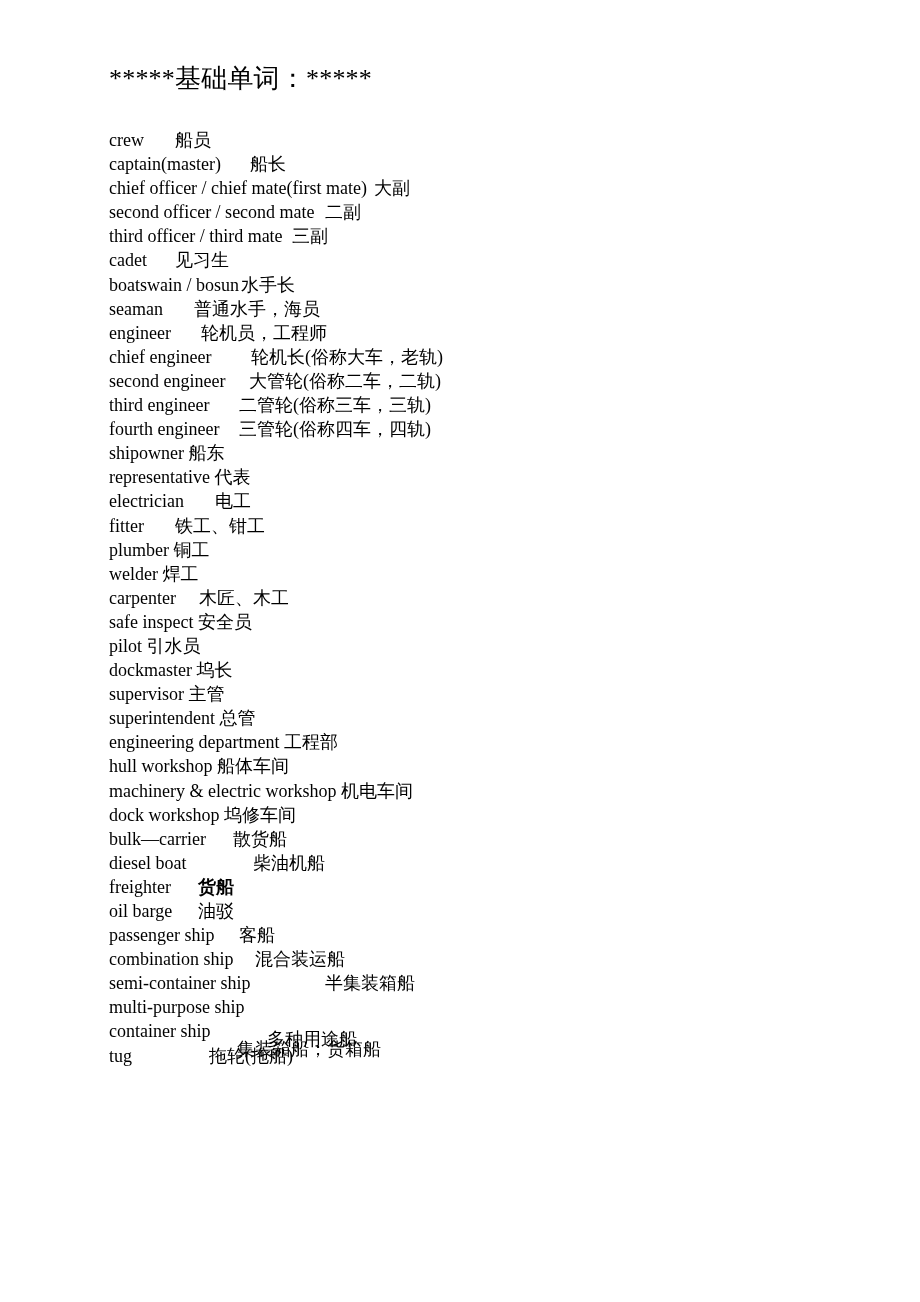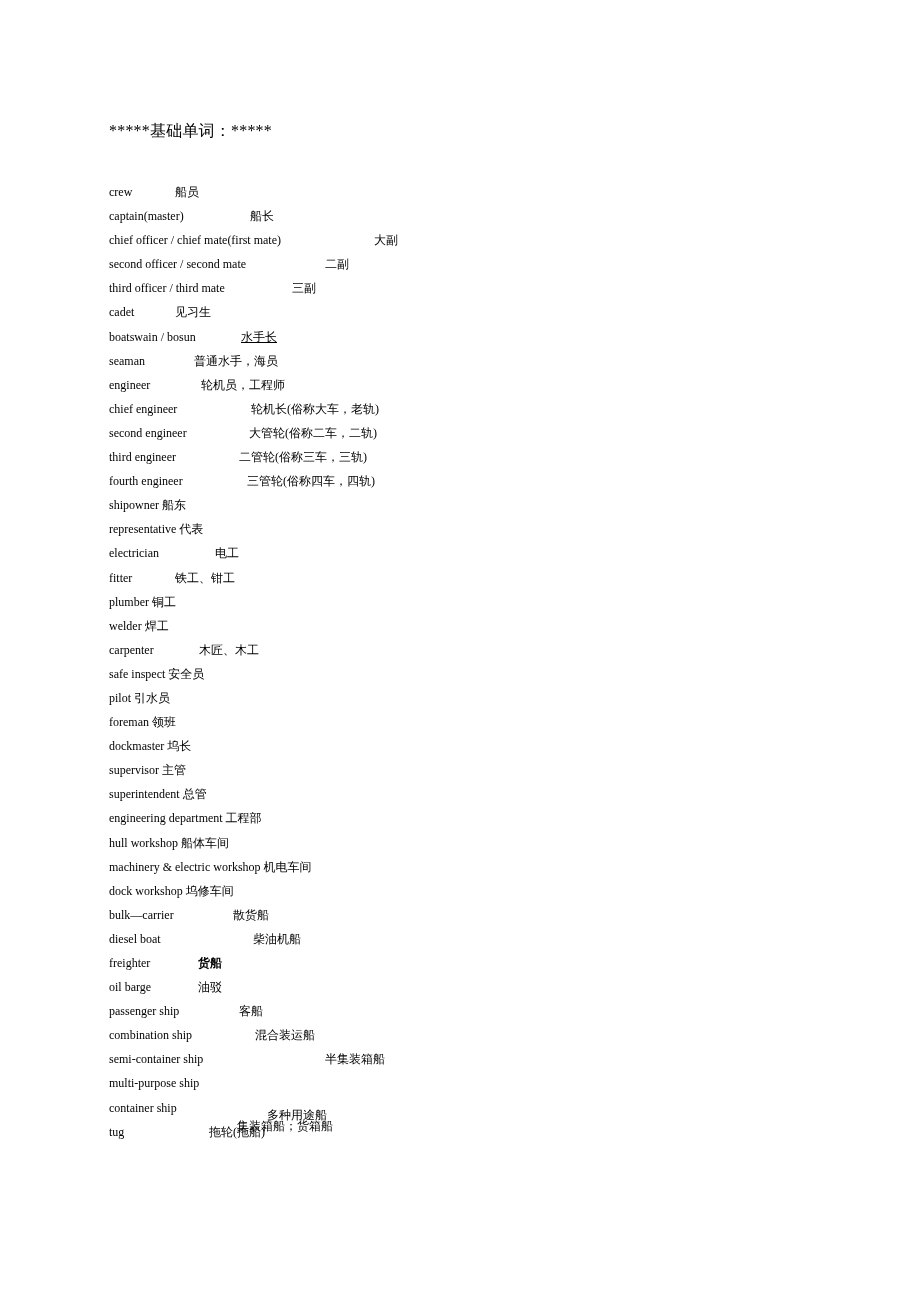--- a/index.html
+++ b/index.html
@@ -24,38 +24,38 @@
   }
 
   .doc-body {
     position: absolute;
     left: 109px;
     top: 0;
     width: 760px;
   }
 
   .doc-title {
-    font-size: 16px;
+    font-size: 26px;
     line-height: 26px;
     margin: 0;
-    padding-top: 118px;
+    padding-top: 66px;
     font-weight: normal;
     letter-spacing: 0.2px;
     white-space: pre;
   }
 
   .vocab-list {
     list-style: none;
     margin: 0;
     padding: 0;
     padding-top: 36px;
   }
 
   .vocab-row {
-    font-size: 12px;
+    font-size: 18px;
     line-height: 24.1px;
     height: 24.1px;
     white-space: pre;
     display: block;
   }
 
   .term {
     display: inline-block;
     vertical-align: baseline;
   }
@@ -82,37 +82,36 @@
 
     <h1 class="doc-title">*****基础单词：*****</h1>
 
     <ul class="vocab-list">
         <li class="vocab-row"><span class="term">crew</span><span class="gloss" style="left: 66px;">船员</span></li>
         <li class="vocab-row"><span class="term">captain(master)</span><span class="gloss" style="left: 141px;">船长</span></li>
         <li class="vocab-row"><span class="term">chief officer / chief mate(first mate)</span><span class="gloss" style="left: 265px;">大副</span></li>
         <li class="vocab-row"><span class="term">second officer / second mate</span><span class="gloss" style="left: 216px;">二副</span></li>
         <li class="vocab-row"><span class="term">third officer / third mate</span><span class="gloss" style="left: 183px;">三副</span></li>
         <li class="vocab-row"><span class="term">cadet</span><span class="gloss" style="left: 66px;">见习生</span></li>
-        <li class="vocab-row"><span class="term">boatswain / bosun</span><span class="gloss" style="left: 132px; text-decoration: underline;">水手长</span></li>
+        <li class="vocab-row"><span class="term">boatswain / bosun</span><span class="gloss" style="left: 132px;">水手长</span></li>
         <li class="vocab-row"><span class="term">seaman</span><span class="gloss" style="left: 85px;">普通水手，海员</span></li>
         <li class="vocab-row"><span class="term">engineer</span><span class="gloss" style="left: 92px;">轮机员，工程师</span></li>
         <li class="vocab-row"><span class="term">chief engineer</span><span class="gloss" style="left: 142px;">轮机长(俗称大车，老轨)</span></li>
         <li class="vocab-row"><span class="term">second engineer</span><span class="gloss" style="left: 140px;">大管轮(俗称二车，二轨)</span></li>
         <li class="vocab-row"><span class="term">third engineer</span><span class="gloss" style="left: 130px;">二管轮(俗称三车，三轨)</span></li>
-        <li class="vocab-row"><span class="term">fourth engineer</span><span class="gloss" style="left: 138px;">三管轮(俗称四车，四轨)</span></li>
+        <li class="vocab-row"><span class="term">fourth engineer</span><span class="gloss" style="left: 130px;">三管轮(俗称四车，四轨)</span></li>
         <li class="vocab-row"><span class="term">shipowner 船东</span></li>
         <li class="vocab-row"><span class="term">representative 代表</span></li>
         <li class="vocab-row"><span class="term">electrician</span><span class="gloss" style="left: 106px;">电工</span></li>
         <li class="vocab-row"><span class="term">fitter</span><span class="gloss" style="left: 66px;">铁工、钳工</span></li>
         <li class="vocab-row"><span class="term">plumber 铜工</span></li>
         <li class="vocab-row"><span class="term">welder 焊工</span></li>
         <li class="vocab-row"><span class="term">carpenter</span><span class="gloss" style="left: 90px;">木匠、木工</span></li>
         <li class="vocab-row"><span class="term">safe inspect 安全员</span></li>
         <li class="vocab-row"><span class="term">pilot 引水员</span></li>
-        <li class="vocab-row"><span class="term">foreman 领班</span></li>
         <li class="vocab-row"><span class="term">dockmaster 坞长</span></li>
         <li class="vocab-row"><span class="term">supervisor 主管</span></li>
         <li class="vocab-row"><span class="term">superintendent 总管</span></li>
         <li class="vocab-row"><span class="term">engineering department 工程部</span></li>
         <li class="vocab-row"><span class="term">hull workshop 船体车间</span></li>
         <li class="vocab-row"><span class="term">machinery &amp; electric workshop 机电车间</span></li>
         <li class="vocab-row"><span class="term">dock workshop 坞修车间</span></li>
         <li class="vocab-row"><span class="term">bulk—carrier</span><span class="gloss" style="left: 124px;">散货船</span></li>
         <li class="vocab-row"><span class="term">diesel boat</span><span class="gloss" style="left: 120px; margin-left: 24px;">柴油机船</span></li>
         <li class="vocab-row"><span class="term">freighter</span><span class="gloss" style="left: 89px; font-weight: bold;">货船</span></li>

